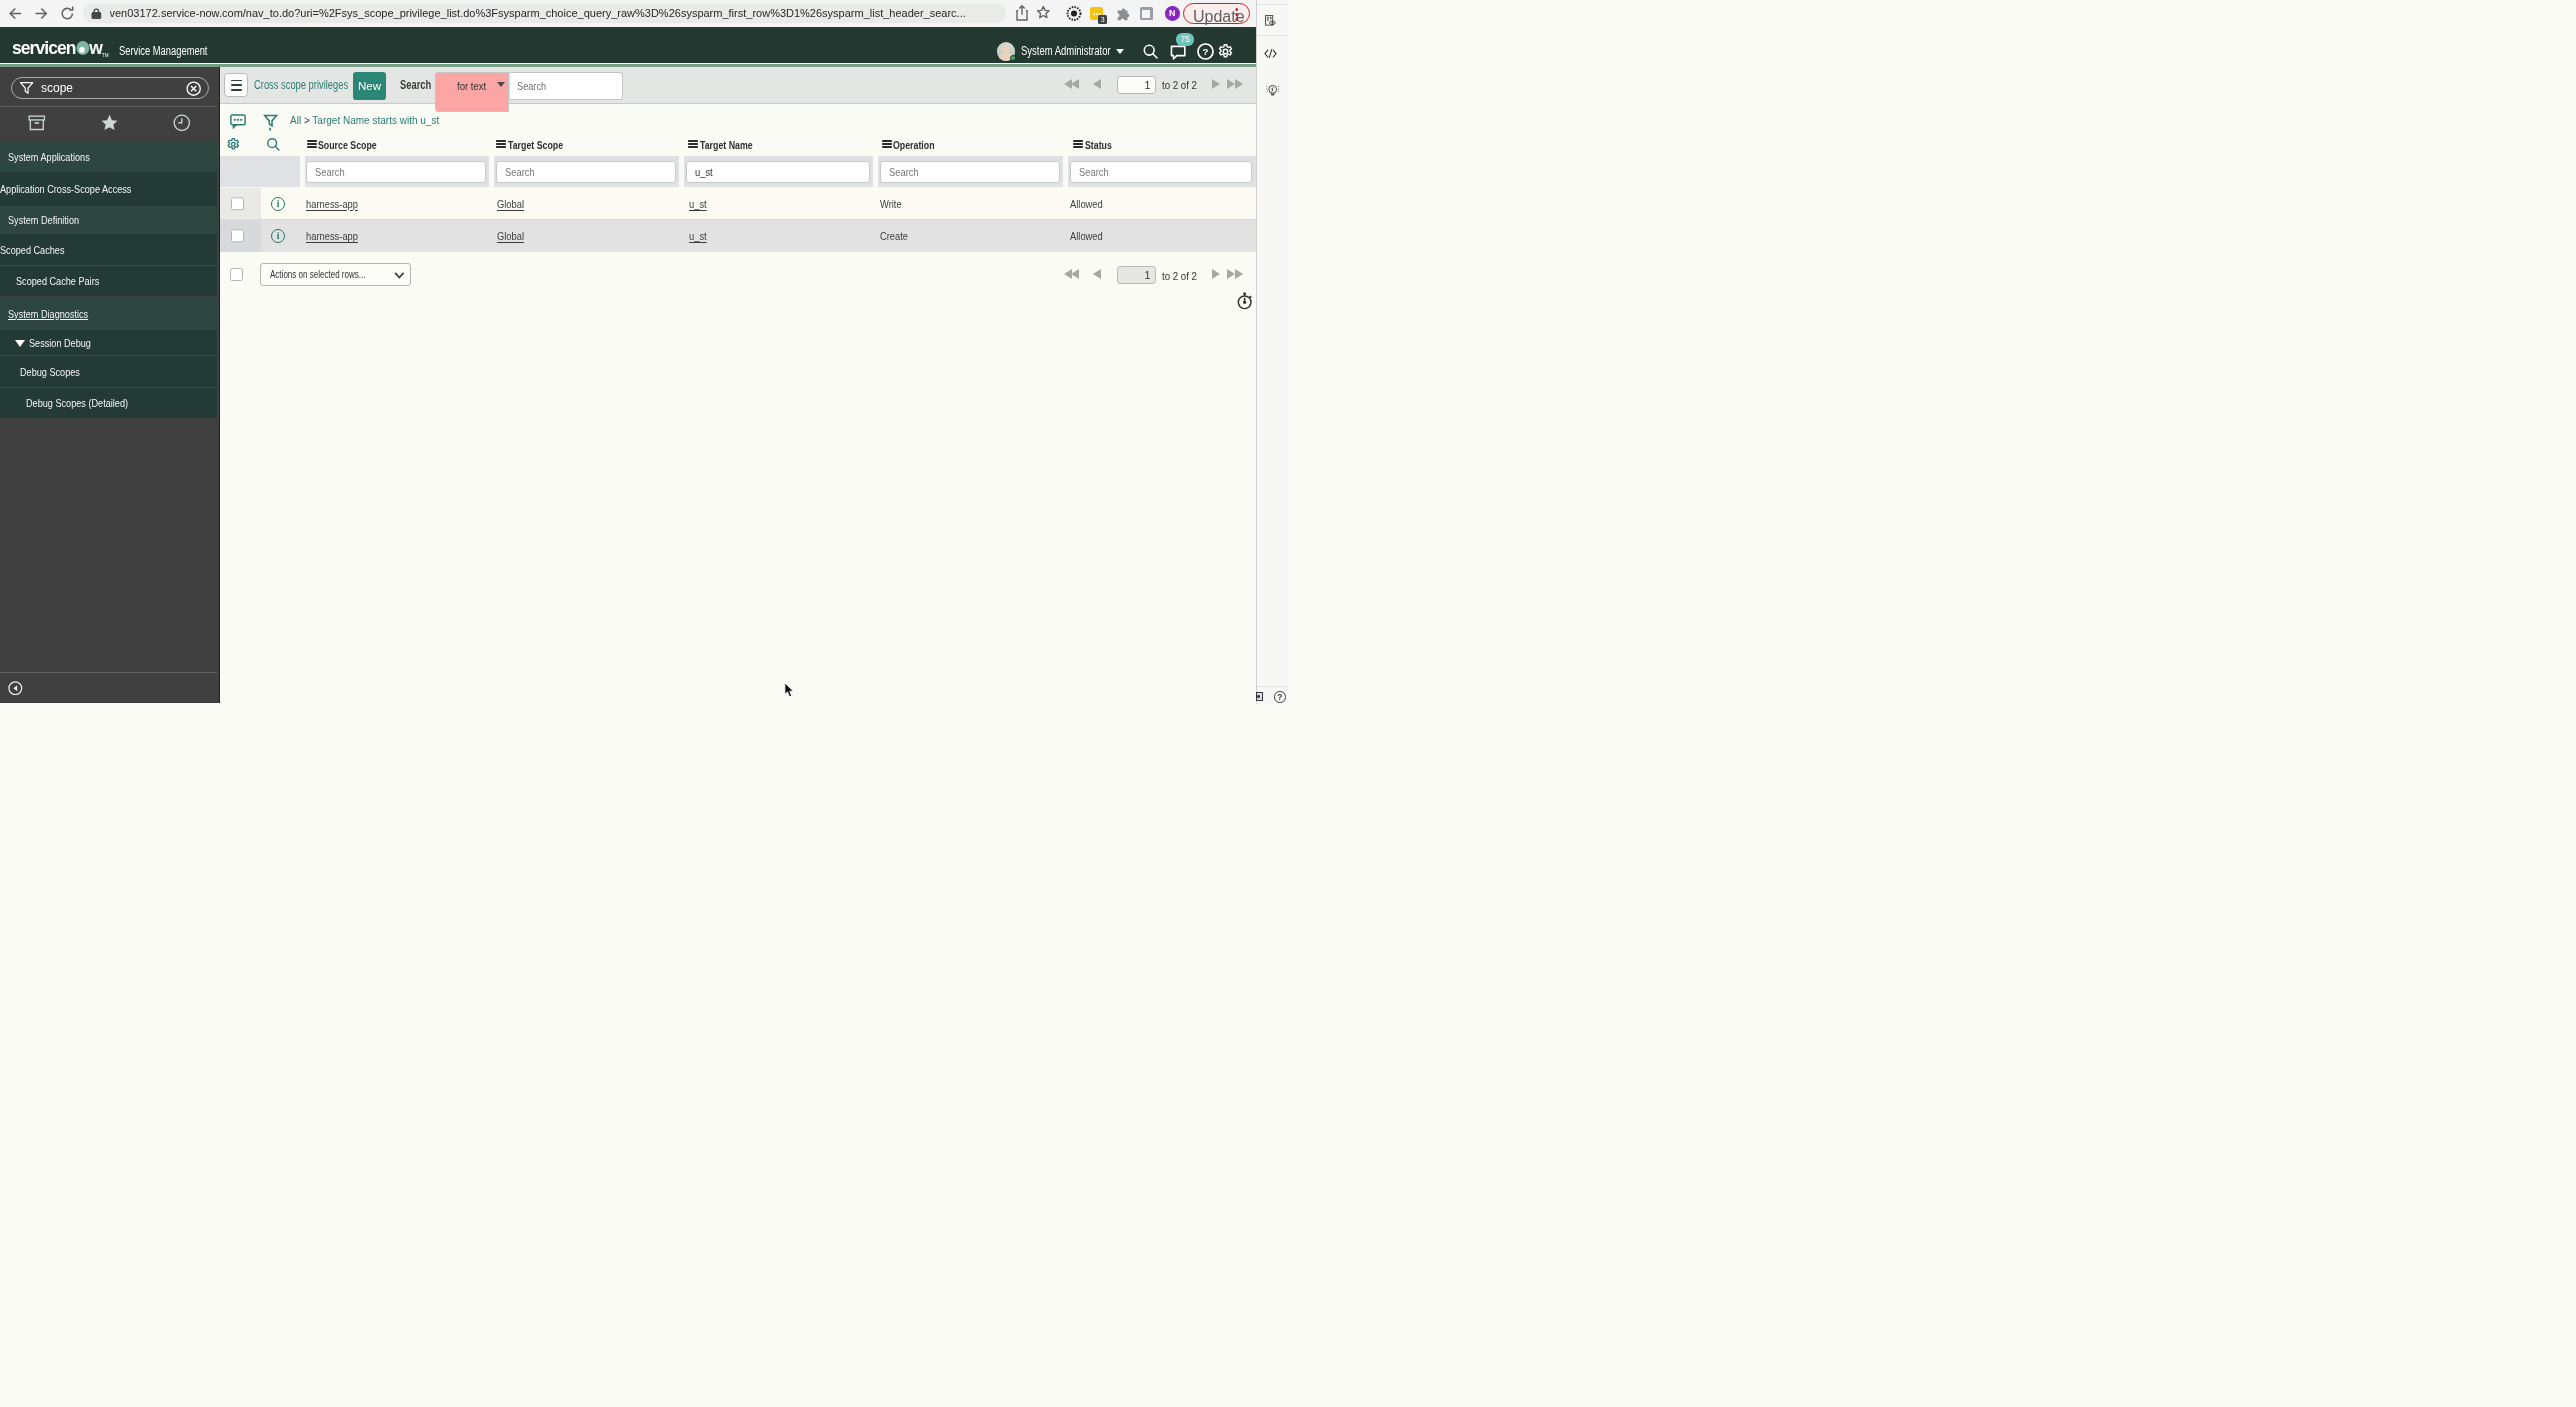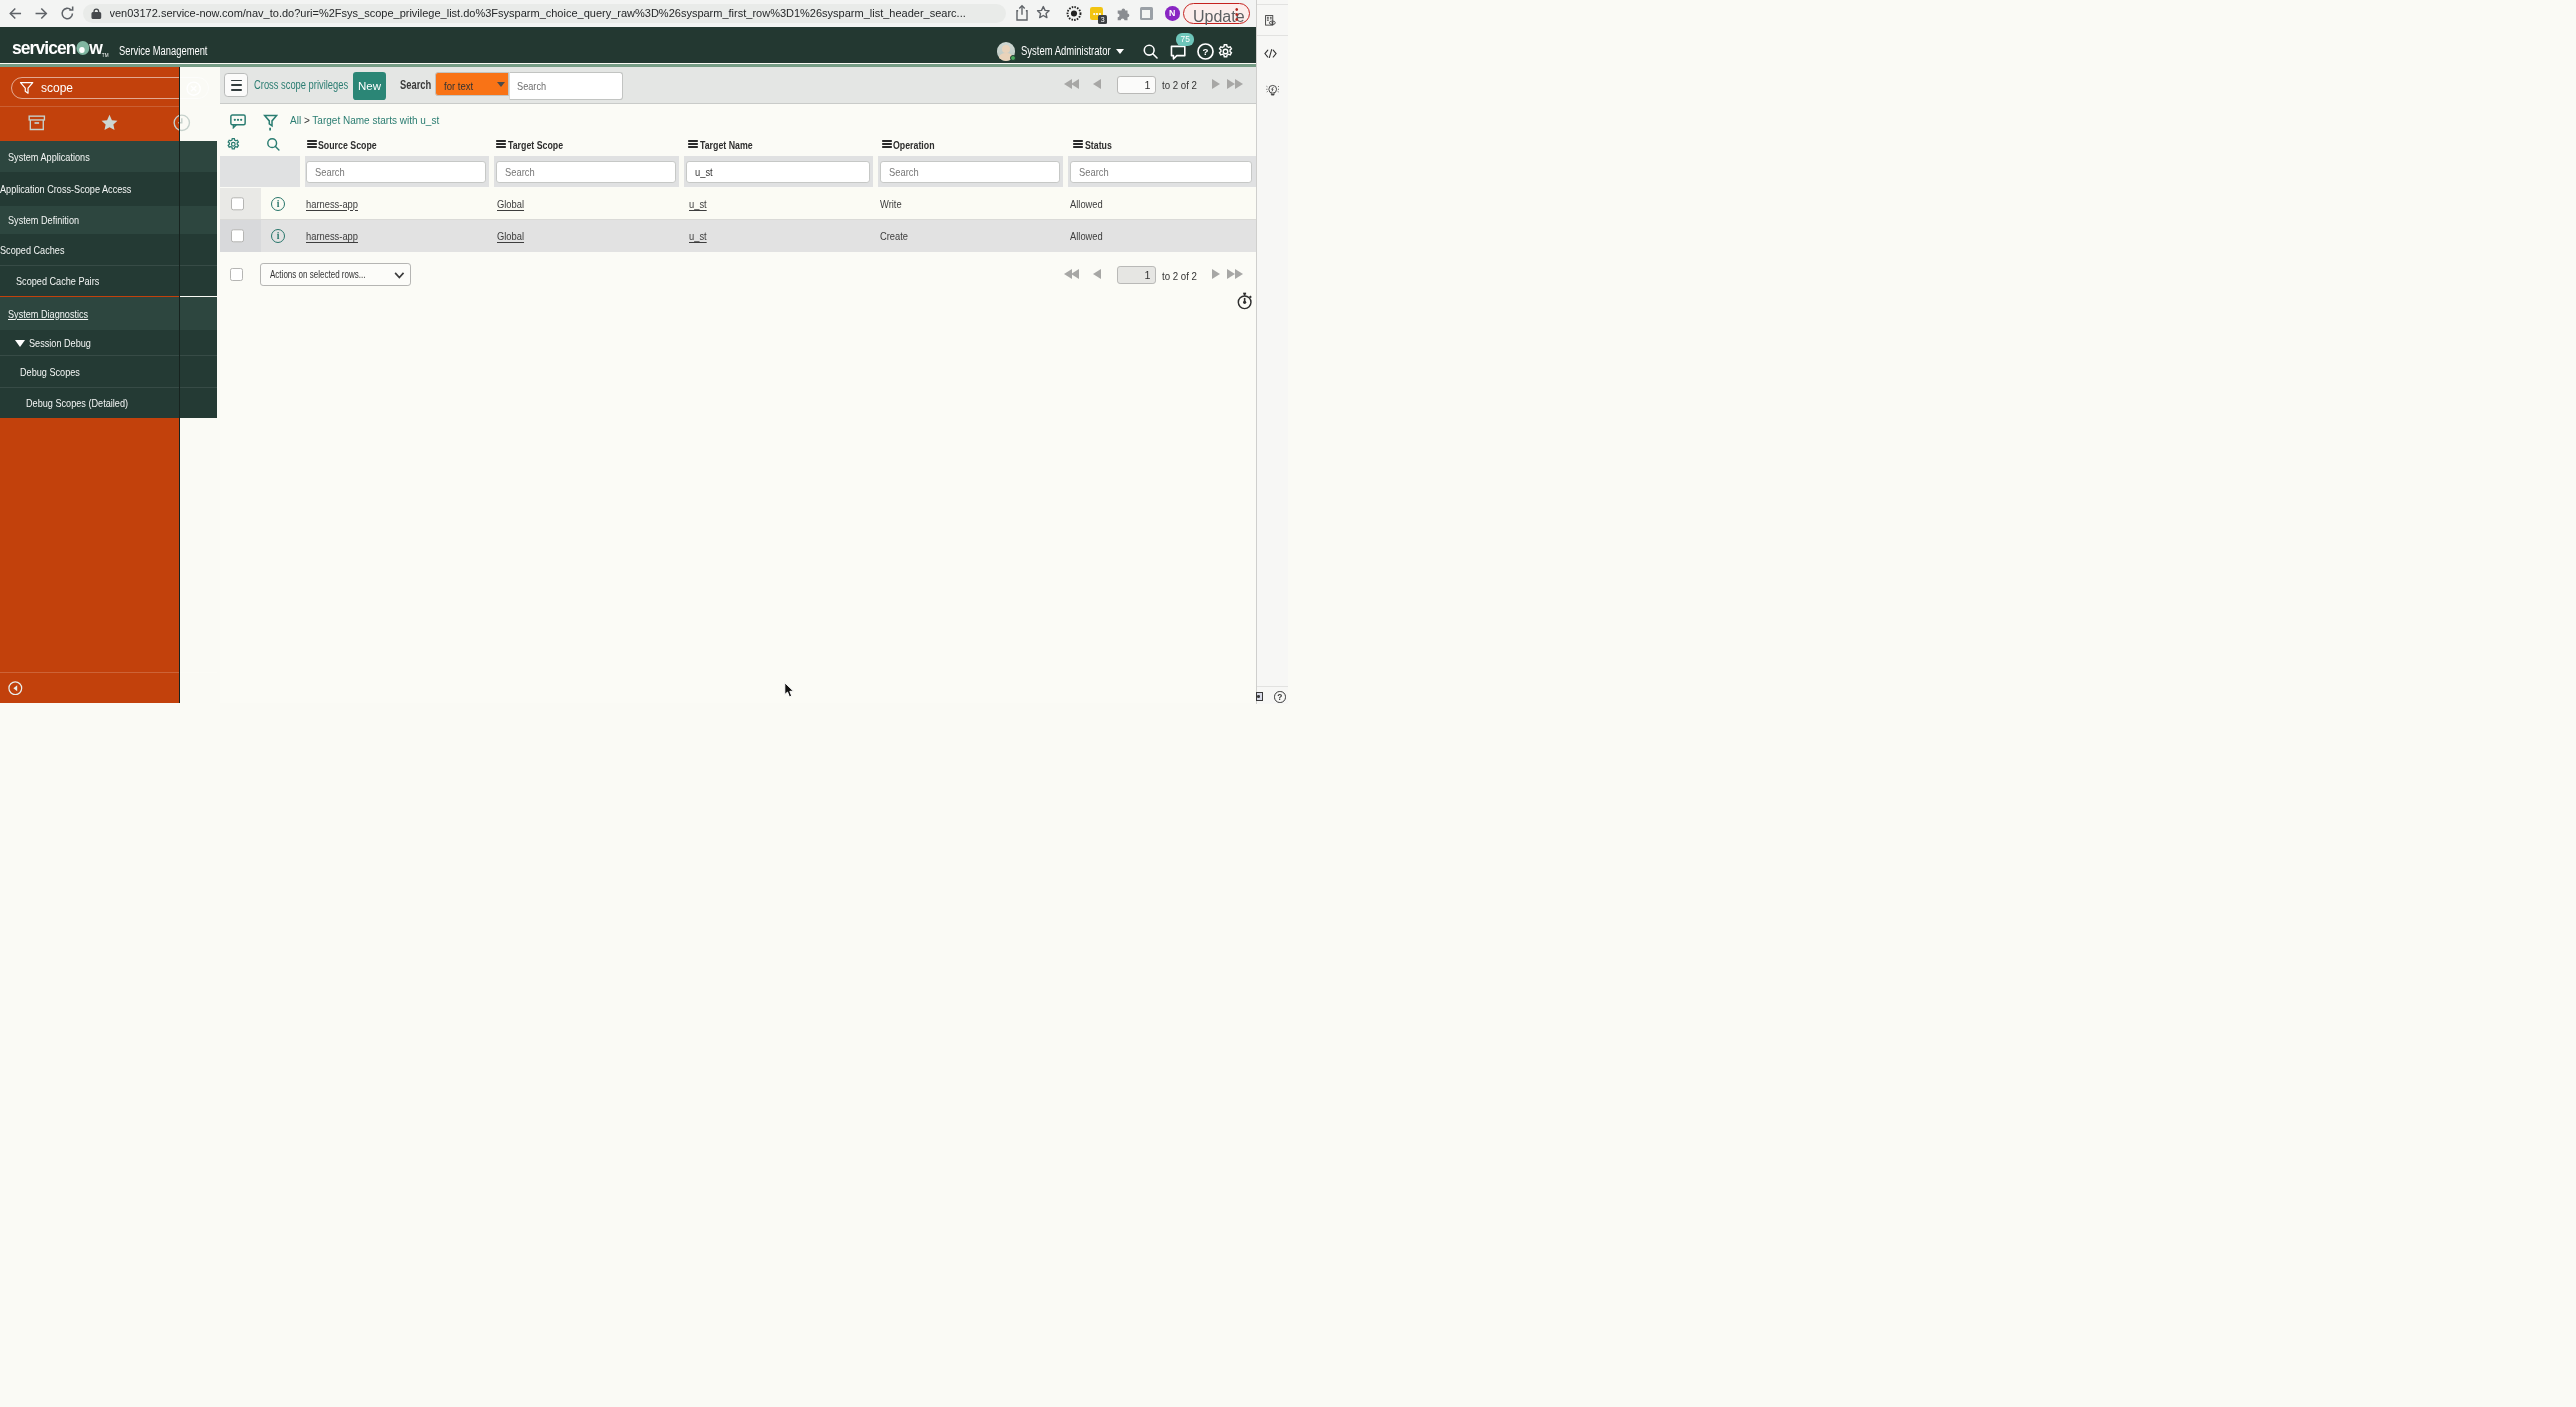--- a/index.html
+++ b/index.html
@@ -24,21 +24,21 @@
   #svcmgmt { position:absolute; left:119px; top:17px; color:#fff; font-size:12px; transform:scaleX(0.78); transform-origin:0 0; }
   #avatar { position:absolute; left:997px; top:15.3px; width:18.4px; height:18.4px; border-radius:50%; overflow:hidden;
             background:linear-gradient(180deg, #cfd8d3 0%, #bcc7c1 100%); }
   #avatar i { position:absolute; left:5px; top:2.7px; width:8.4px; height:8.4px; border-radius:50%; background:#e9d3ba; }
   #avatar b { position:absolute; left:2.3px; top:10.7px; width:14px; height:9.2px; border-radius:50% 50% 0 0; background:#e9d3ba; }
   #avatardot { position:absolute; left:1010px; top:28px; width:6.1px; height:6.1px; border-radius:50%; background:#49a85c; border:0.8px solid #233831; }
   #sysadmin { position:absolute; left:1021px; top:17px; color:#fff; font-size:12px; transform:scaleX(0.79); transform-origin:0 0; }
   #sacaret { position:absolute; left:1116px; top:22px; width:0; height:0; border-left:4.2px solid transparent; border-right:4.2px solid transparent; border-top:5.4px solid #fff; }
 
   
-  #sidebar { left:0; top:66px; width:180px; height:637px; background:#c2410c; z-index:3;text-align:center; }
+  #sidebar { left:0; top:66px; width:220px; height:637px; background:#404040; z-index:3;text-align:center; }
   #sidebar::after { content:""; position:absolute; right:0; top:0; width:1.5px; height:100%; background:#17231f; }
   #filterpill { position:absolute; left:10.7px; top:10.7px; width:198px; height:22px; border:0.8px solid rgba(255,255,255,0.55); border-radius:11.5px; }
   #filtertext { position:absolute; left:41px; top:14.6px; color:#fff; font-size:12px; }
   #tabsep { position:absolute; left:0; top:40px; width:217px; height:0.8px; background:rgba(255,255,255,0.16); }
   .navrow { position:absolute; left:0; width:217px; color:#f4f6f5; font-size:11px; display:flex; align-items:center; }
   .navrow > span.t { display:inline-block; transform:scaleX(0.83); transform-origin:0 50%; white-space:nowrap; }
   .navhead { background:#2d463f; padding-left:8.4px; }
   .navitem { background:#243a34; }
   #sidefoot { position:absolute; left:0; top:606px; width:217px; height:32px; border-top:0.8px solid rgba(255,255,255,0.18); }
 
@@ -47,21 +47,21 @@
   .stripline { position:absolute; left:0; width:32px; height:0.8px; background:#e2e2e0; }
 
   
   #main { left:220px; top:66px; width:1037px; height:637px; background:#fbfbf6; z-index:2; }
   #toolbar { position:absolute; left:0; top:0; width:1037px; height:38px; background:#e4e6e4; border-bottom:0.8px solid #c9cbc9; }
   #hambtn { position:absolute; left:4.2px; top:7.3px; width:24px; height:24px; background:#fbfbfa; border:0.8px solid #b9bbba; border-radius:3.8px; }
   .hline { position:absolute; left:5.8px; width:10.7px; height:1.8px; background:#333d3e; border-radius:0.9px; }
   #listtitle { position:absolute; left:34px; top:11.5px; color:#2b7d72; font-size:12px; transform:scaleX(0.78); transform-origin:0 0; }
   #newbtn { position:absolute; left:133px; top:6.1px; width:33px; height:28px; background:#2b8676; border-radius:3.1px; color:#fff; font-size:11.5px; text-align:center; line-height:28px; }
   #searchlbl { position:absolute; left:180px; top:12px; color:#3a3a3a; font-size:12px; font-weight:bold; transform:scaleX(0.78); transform-origin:0 0; }
-  #fortext { position:absolute; left:215px; top:6.1px; width:74px; height:24px; background:#f97316; border:0.8px solid #c2c4c2; border-radius:3.1px 0 0 3.1px; font-size:11.5px; color:#333; line-height:26px; padding-left:8px; }
+  #fortext { position:absolute; left:215px; top:6.1px; width:74px; height:40px; background:#fca5a5; border:0.8px solid #c2c4c2; border-radius:3.1px 0 0 3.1px; font-size:11.5px; color:#333; line-height:26px; padding-left:21px; }
   #ftcaret { position:absolute; left:277px; top:16px; width:0; height:0; border-left:4.2px solid transparent; border-right:4.2px solid transparent; border-top:5.8px solid #4a4a4a; }
   #topsearch { position:absolute; left:289px; top:6.1px; width:114px; height:28px; background:#fff; border:0.8px solid #c2c4c2; border-left:0.8px solid #d9dad9; border-radius:0 3.1px 3.1px 0; font-size:11.5px; color:#6f6f6f; line-height:26px; padding-left:7px; }
 
   .pgbox { position:absolute; width:39px; height:18px; background:#fbfbfa; border:0.8px solid #b9b9b7; border-radius:3.1px; font-size:10.7px; color:#333; text-align:right; line-height:17px; padding-right:4.6px; }
   .pgtext { position:absolute; font-size:11px; color:#333; transform:scaleX(0.88); transform-origin:0 0; }
   .tri { position:absolute; width:0; height:0; }
   .tr-r { border-top:5.4px solid transparent; border-bottom:5.4px solid transparent; border-left:8.4px solid #a7a7a5; }
   .tr-l { border-top:5.4px solid transparent; border-bottom:5.4px solid transparent; border-right:8.4px solid #a7a7a5; }
 
   

